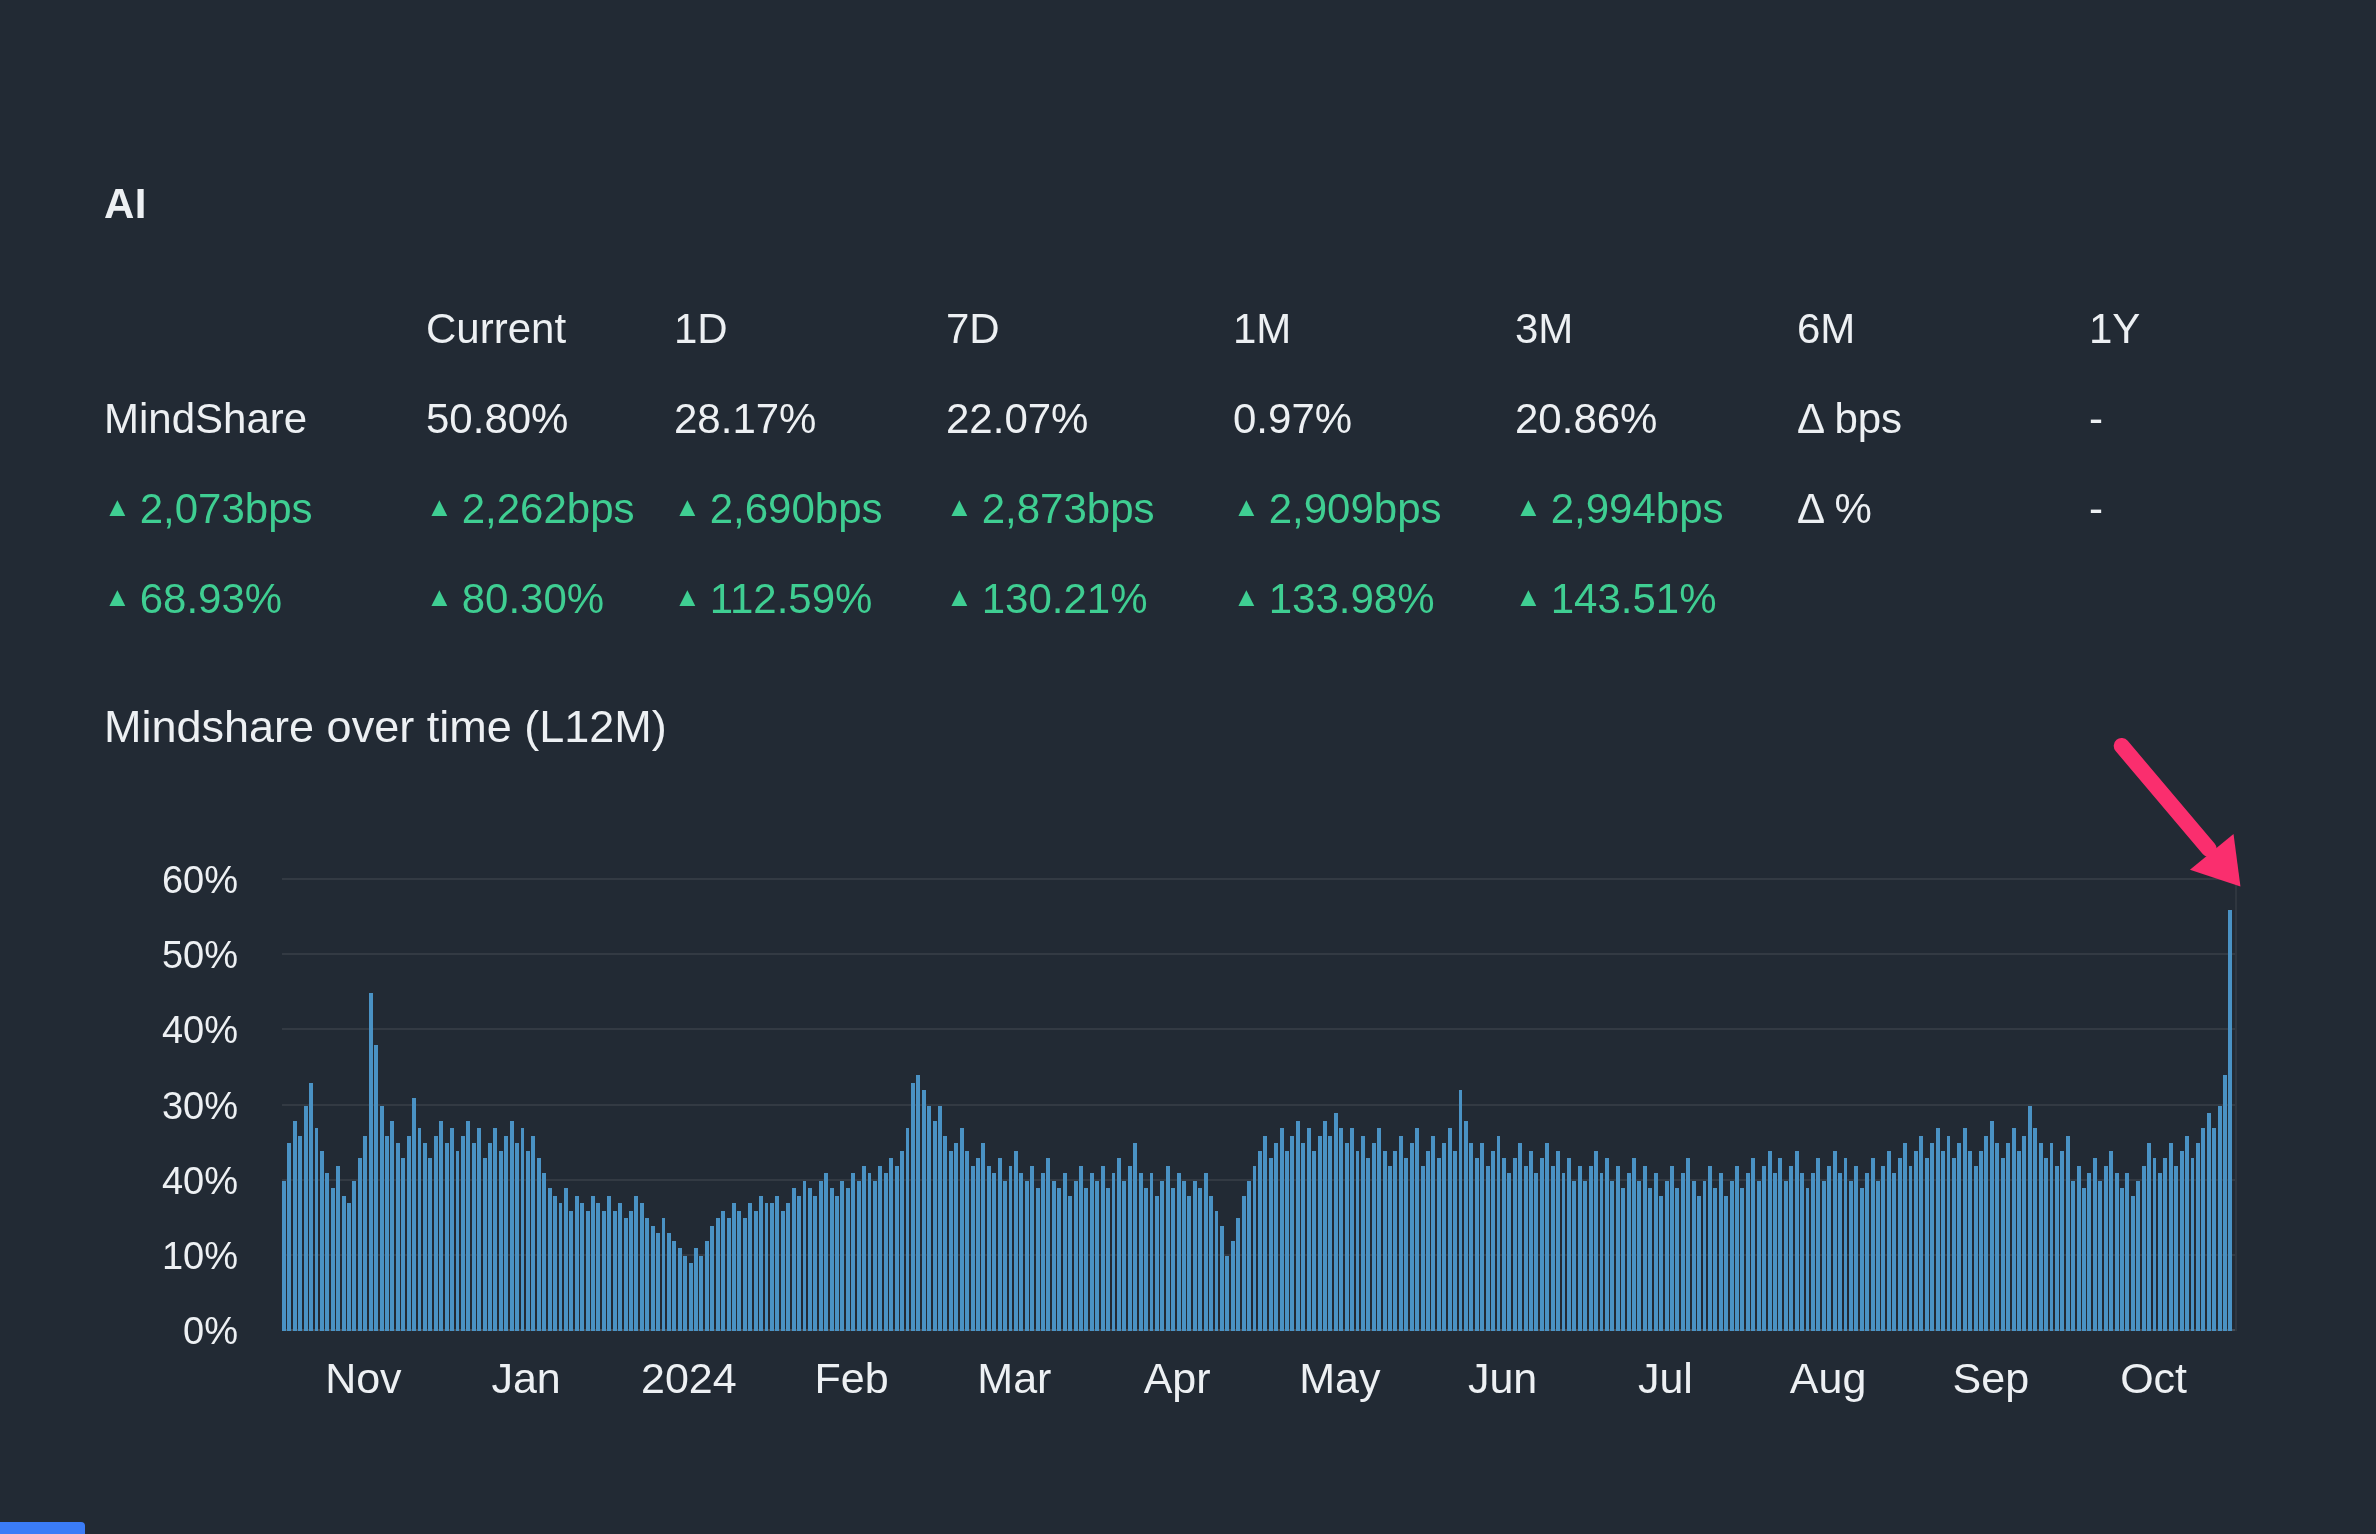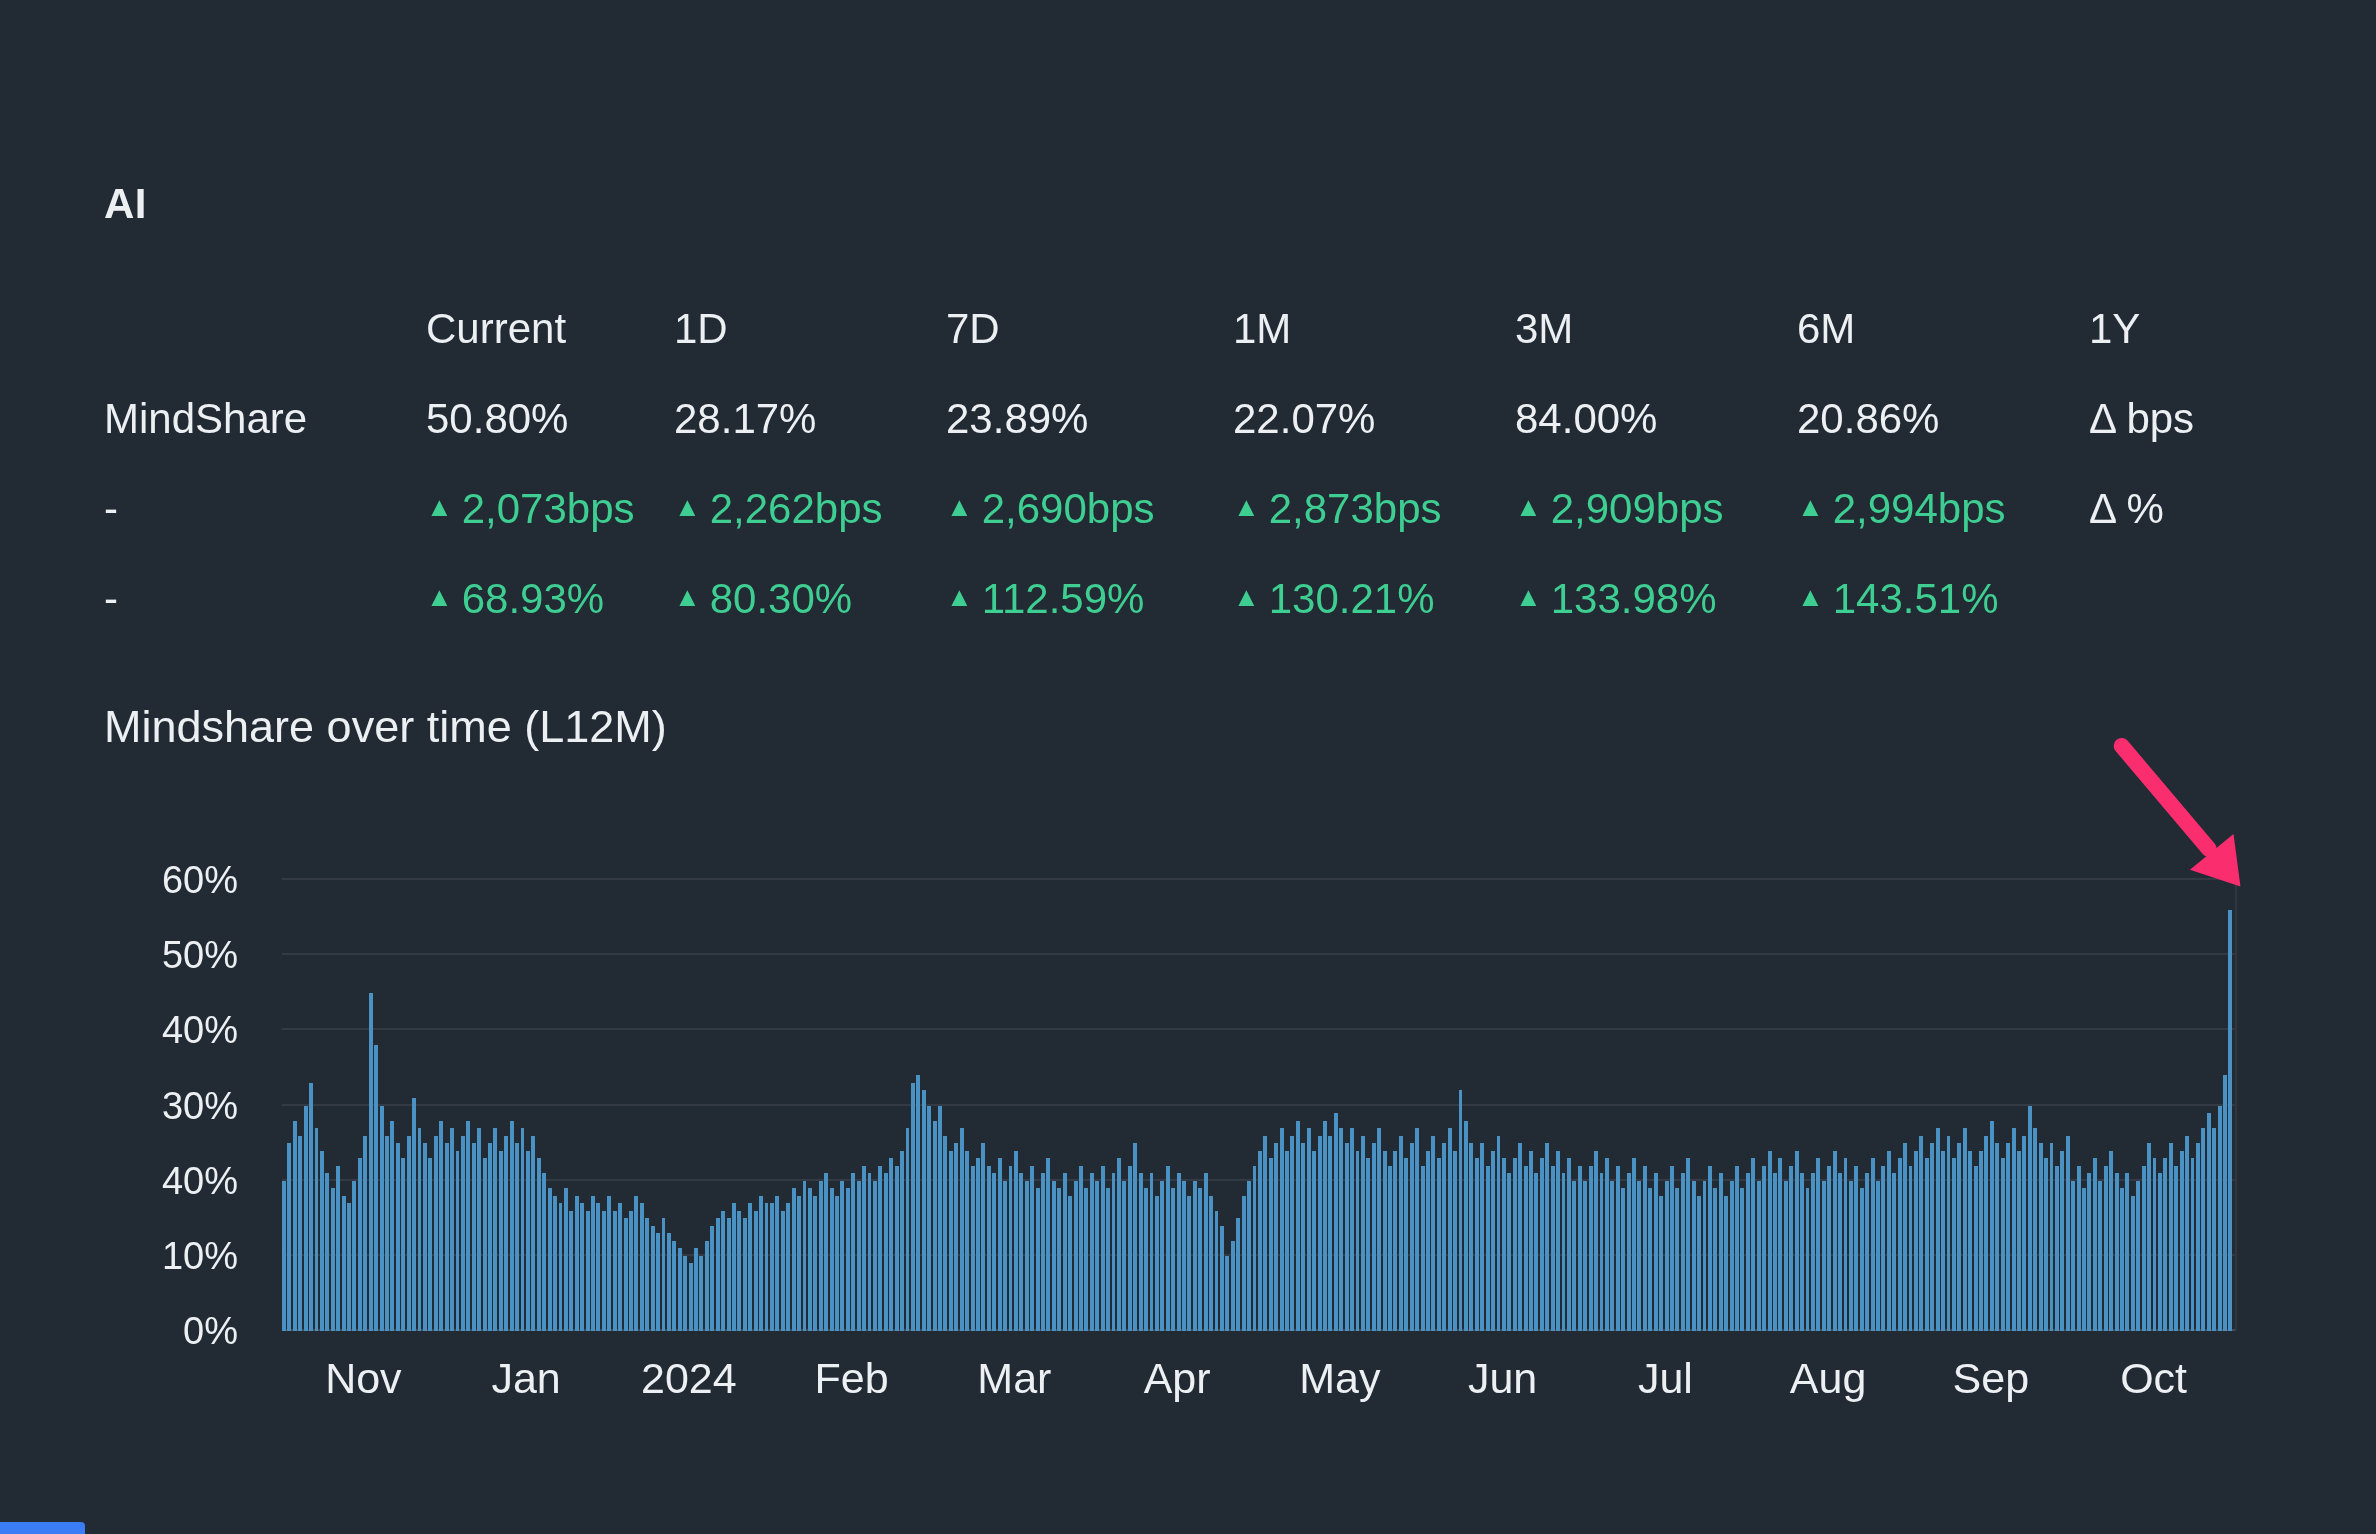--- a/index.html
+++ b/index.html
@@ -57,23 +57,22 @@
     <div class="cell head">1D</div>
     <div class="cell head">7D</div>
     <div class="cell head">1M</div>
     <div class="cell head">3M</div>
     <div class="cell head">6M</div>
     <div class="cell head">1Y</div>
 
     <div class="cell rowlabel">MindShare</div>
     <div class="cell">50.80%</div>
     <div class="cell">28.17%</div>
-    <div class="cell">23.89%</div>
     <div class="cell">22.07%</div>
-    <div class="cell">84.00%</div>
+    <div class="cell">0.97%</div>
     <div class="cell">20.86%</div>
 
     <div class="cell rowlabel">Δ bps</div>
     <div class="cell">-</div>
     <div class="cell delta">
         <span class="up">▲</span>
         <span>2,073bps</span>
       </div>
     <div class="cell delta">
         <span class="up">▲</span>

